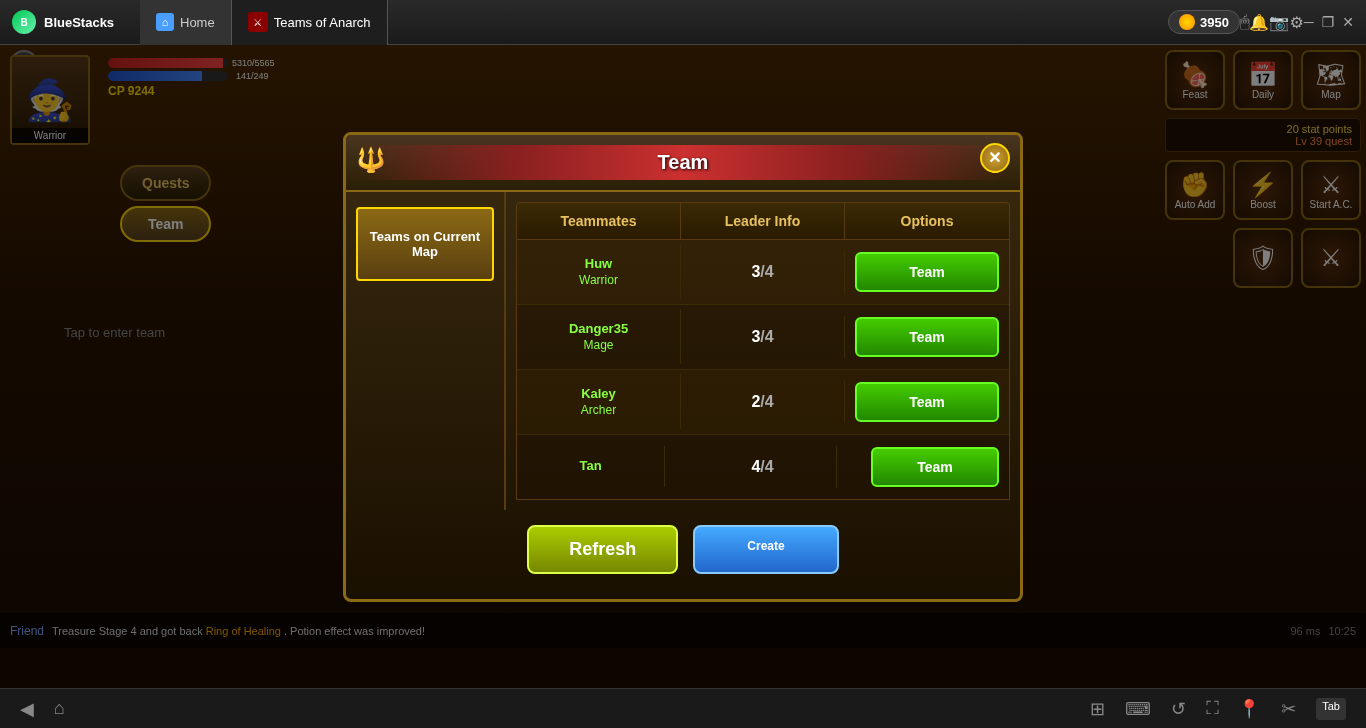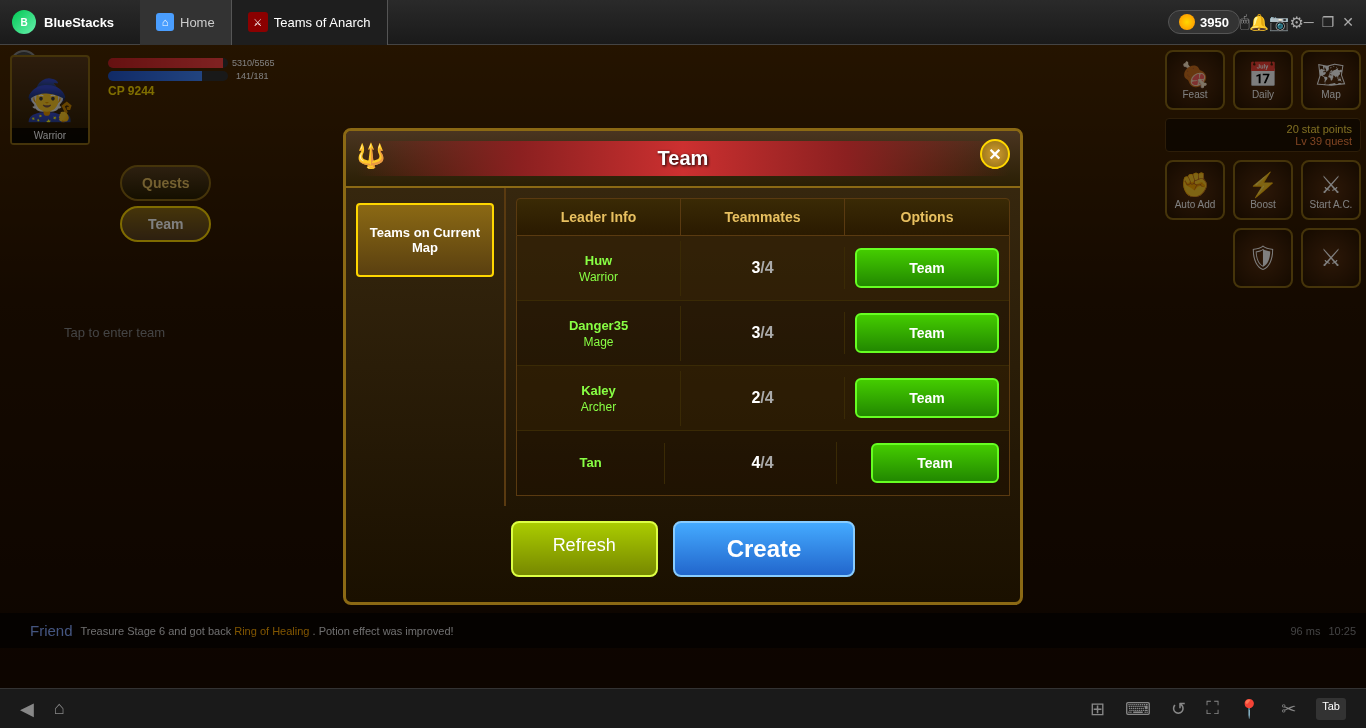--- a/index.html
+++ b/index.html
@@ -435,54 +435,53 @@
       justify-content: center;
       gap: 15px;
       padding: 15px 20px 5px;
     }
     .refresh-btn {
       background: linear-gradient(180deg, #aacc00, #778800);
       border: 2px solid #ddff44;
       border-radius: 8px;
       color: #fff;
       font-size: 18px;
-      font-weight: normal;
+      font-weight: bold;
       padding: 12px 40px;
       cursor: pointer;
       min-width: 140px;
       text-align: center;
     }
     .create-btn {
       background: linear-gradient(180deg, #44aaff, #2266cc);
       border: 2px solid #88ccff;
       border-radius: 8px;
       color: #fff;
-      font-size: 24px;
+      font-size: 12px;
       font-weight: bold;
       padding: 12px 52px;
       cursor: pointer;
       min-width: 140px;
       text-align: center;
     }
 
     
     .chat-bar {
       position: absolute;
       bottom: 40px; left: 0; right: 0;
       height: 35px;
       background: rgba(0,0,0,0.6);
       display: flex;
       align-items: center;
       padding: 0 10px;
       gap: 8px;
     }
     .chat-friend-label {
       color: #88aaff;
-      font-size: 15px;
-      margin-left: 20px;
+      font-size: 12px;
     }
     .chat-message {
       color: #ddd;
       font-size: 11px;
     }
     .chat-highlight {
       color: #ffaa00;
     }
 
     
@@ -544,21 +543,21 @@
         <div class="stat-bar">
           <div class="bar-track">
             <div class="bar-fill-hp"></div>
           </div>
           <span style="color:#fff; font-size:9px; ">5310/5565</span>
         </div>
         <div class="stat-bar">
           <div class="bar-track">
             <div class="bar-fill-mp"></div>
           </div>
-          <span style="color:#fff; font-size:9px; margin-left:4px;">141/181</span>
+          <span style="color:#fff; font-size:9px; margin-left:4px;">141/249</span>
         </div>
         <div class="cp-display">CP 9244</div>
       </div>
     </div>
   </div>
 
   <div class="left-buttons">
     <div class="nav-button">Quests</div>
     <div class="nav-button active">Team</div>
   </div>
@@ -618,22 +617,22 @@
         <div class="close-btn">✕</div>
       </div>
       <div class="dialog-body">
 
         <div class="left-tab">
           <div class="left-tab-item">Teams on Current Map</div>
         </div>
 
         <div class="table-area">
           <div class="table-header">
+            <div class="th">Teammates</div>
             <div class="th">Leader Info</div>
-            <div class="th">Teammates</div>
             <div class="th">Options</div>
           </div>
           <div class="table-rows">
 
             <div class="table-row">
               <div class="td">
                 <div class="leader-name">Huw</div>
                 <div class="leader-class">Warrior</div>
               </div>
               <div class="td">
@@ -689,21 +688,21 @@
       <div class="dialog-footer">
         <div class="refresh-btn">Refresh</div>
         <div class="create-btn">Create</div>
       </div>
     </div>
   </div>
 
   <div class="chat-bar">
     <span class="chat-friend-label">Friend</span>
     <span class="chat-message">
-      <span>Treasure Stage 6 and got back </span>
+      <span>Treasure Stage 4 and got back </span>
       <span class="chat-highlight">Ring of Healing</span>
       <span>. Potion effect was improved!</span>
     </span>
     <span style="margin-left:auto; color:#888; font-size:11px;">96 ms</span>
     <span style="color:#888; font-size:11px;">10:25</span>
   </div>
 
 </div>
 
 <div class="bottom-nav">

